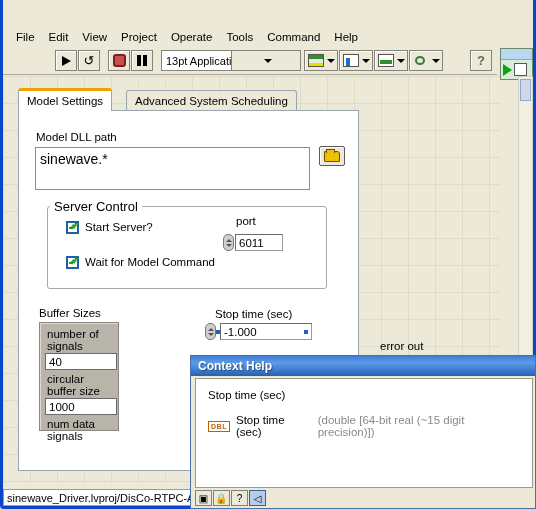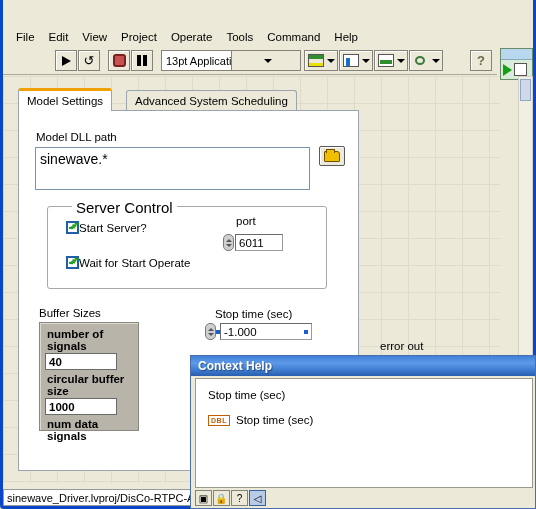--- a/index.html
+++ b/index.html
@@ -117,22 +117,22 @@
   .folderbtn{position:absolute;left:300px;top:35px;width:26px;height:20px;background:#ece9d8;
      border:1px solid #5a5a5a;box-shadow:inset 1px 1px 0 #fff;box-sizing:border-box;
      display:flex;align-items:center;justify-content:center;border-radius:2px;}
   .folder{width:16px;height:11px;background:#f0c000;border:1px solid #705000;
      border-radius:1px 3px 1px 1px;box-sizing:border-box;position:relative;}
   .folder:before{content:"";position:absolute;left:1px;top:-3px;width:7px;height:3px;
      background:#f0c000;border:1px solid #705000;border-bottom:none;}
 
   
   .group{position:absolute;border:1px solid #a8a8a8;border-radius:3px;box-sizing:border-box;}
-  .grouptitle{position:absolute;top:-8px;left:24px;background:#fff;padding:0 4px;font-size:15px;}
-  .chk{position:absolute;display:flex;align-items:center;gap:0;}
+  .grouptitle{position:absolute;top:-8px;left:2px;background:#fff;padding:0 4px;font-size:13px;}
+  .chk{position:absolute;display:flex;gap:6px;}
   .chkbox{width:13px;height:13px;background:#fff;border:2px solid #1e5fa8;box-sizing:border-box;
      position:relative;flex:none;}
   .chkbox:after{content:"";position:absolute;left:1px;top:4px;width:4px;height:2px;
      background:#1a9c1a;box-shadow:3px -3px 0 #1a9c1a,5px -5px 0 #1a9c1a,2px -1px 0 #1a9c1a;
      transform:rotate(8deg);}
 
   
   .numctl{position:absolute;display:flex;align-items:center;}
   .spin{width:11px;height:17px;background:#cfcfcf;border:1px solid #7a7a7a;border-radius:5px;
      box-sizing:border-box;display:flex;flex-direction:column;align-items:center;
@@ -277,34 +277,34 @@
         </div>
 
         <div class="group" style="left:28px;top:95px;width:280px;height:83px;">
           <span class="grouptitle">Server Control</span>
           <div class="chk" style="left:18px;top:14px;">
             <span class="chkbox"></span>
             <span class="lbl">Start Server?</span>
           </div>
           <div class="chk" style="left:18px;top:49px;">
             <span class="chkbox"></span>
-            <span class="lbl">Wait for Start Operate</span>
+            <span class="lbl">Wait for Model Command</span>
           </div>
           <div class="lbl" style="position:absolute;left:188px;top:8px;">port</div>
           <div class="numctl" style="left:175px;top:27px;">
             <span class="spin">
                 <i class="u"></i>
                 <i class="d"></i>
               </span>
             <span class="numfield" style="width:48px">6011</span>
           </div>
         </div>
 
         <div class="lbl" style="position:absolute;left:20px;top:196px;">Buffer Sizes</div>
-        <div class="cluster" style="left:20px;top:211px;width:100px;height:109px;font-weight:bold;">
+        <div class="cluster" style="left:20px;top:211px;width:80px;height:109px;">
           <div class="cl">number of signals</div>
           <div class="cfield">40</div>
           <div class="cl">circular buffer size</div>
           <div class="cfield">1000</div>
           <div class="cl">num data signals</div>
         </div>
 
         <div class="lbl" style="position:absolute;left:196px;top:197px;">Stop time (sec)</div>
         <div class="numctl" style="left:186px;top:212px;">
           <span class="spin">
@@ -336,20 +336,21 @@
 
   <div class="ctxwin">
     <div class="ctxbar">
       <span>Context Help</span>
     </div>
     <div class="ctxbody">
       <div class="ctxh">Stop time (sec)</div>
       <div class="ctxtype">
         <span class="dbl">DBL</span>
         <span>Stop time (sec)</span>
+        <span class="ctxgray">(double [64-bit real (~15 digit precision)])</span>
       </div>
     </div>
     <div class="ctxtools">
       <div class="ctxtool">▣</div>
       <div class="ctxtool">🔒</div>
       <div class="ctxtool">?</div>
       <div class="ctxtool sel">◁</div>
     </div>
   </div>
 </div>

